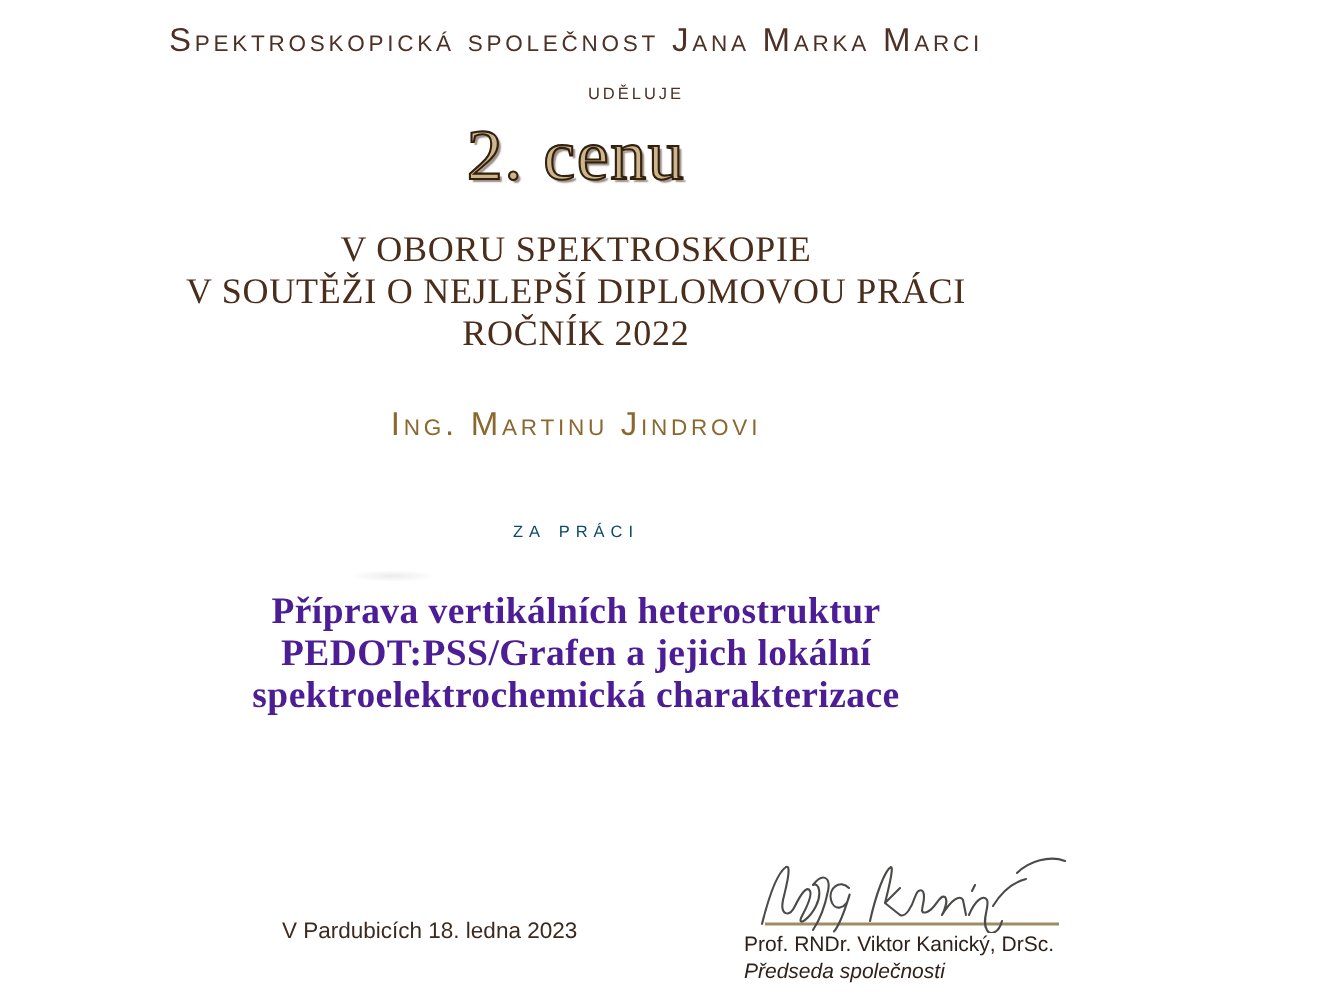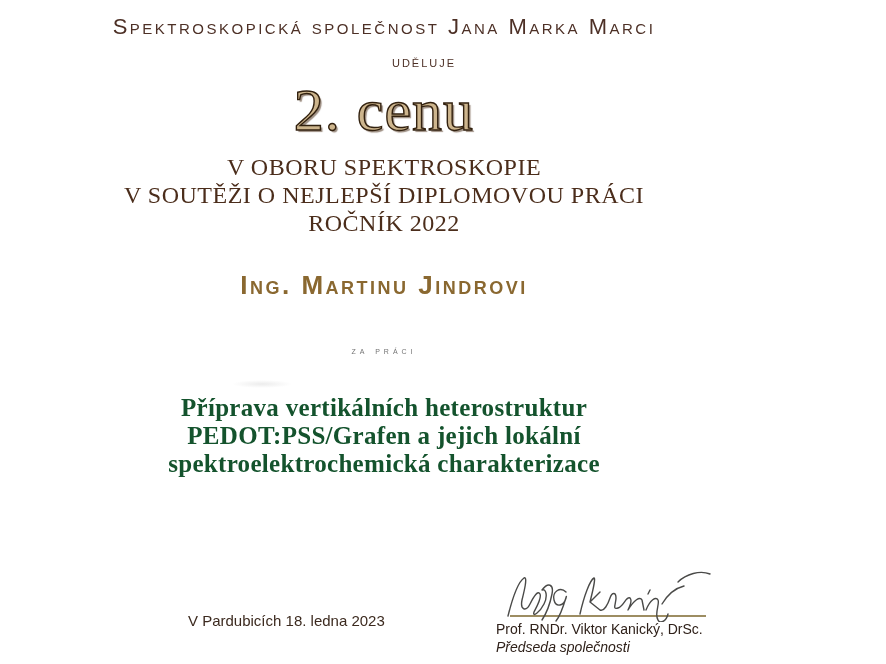--- a/index.html
+++ b/index.html
@@ -24,56 +24,56 @@
     top:53px;
     font-variant:small-caps;
     font-size:16px;
     letter-spacing:2px;
     color:#4d3026;
     padding-left:40px;
   }
   .award-line{
     top:76px;
     font-family:"Liberation Serif", serif;
-    font-size:60px;
+    font-size:48px;
     color:#cdb58d;
     -webkit-text-stroke:1.4px #32210f;
     text-shadow:2px 2px 1px rgba(74,48,26,0.55);
     letter-spacing:1px;
   }
   .contest-block{
     top:153px;
     font-family:"Liberation Serif", serif;
     font-size:24px;
     line-height:28px;
     color:#4b2d1b;
     letter-spacing:0.5px;
   }
   .recipient-line{
     top:270px;
     font-variant:small-caps;
-    font-weight:bold;
-    font-size:26px;
+    font-weight:normal;
+    font-size:22px;
     letter-spacing:2.5px;
     color:#8a6830;
   }
   .forwork-line{
     top:345px;
     font-variant:small-caps;
-    font-size:10px;
+    font-size:16px;
     letter-spacing:4px;
-    color:#737373;
+    color:#0c4a6e;
   }
   .title-block{
     top:394px;
     font-family:"Liberation Serif", serif;
     font-weight:bold;
     font-size:25px;
     line-height:28px;
-    color:#14532d;
+    color:#4c1d95;
     letter-spacing:0.3px;
   }
   .smudge{
     position:absolute;left:232px;top:380px;width:60px;height:8px;
     background:radial-gradient(ellipse at center, rgba(150,150,150,0.18), rgba(255,255,255,0) 70%);
   }
   .date-line{
     position:absolute;
     left:188px;top:612px;
     font-size:15px;

